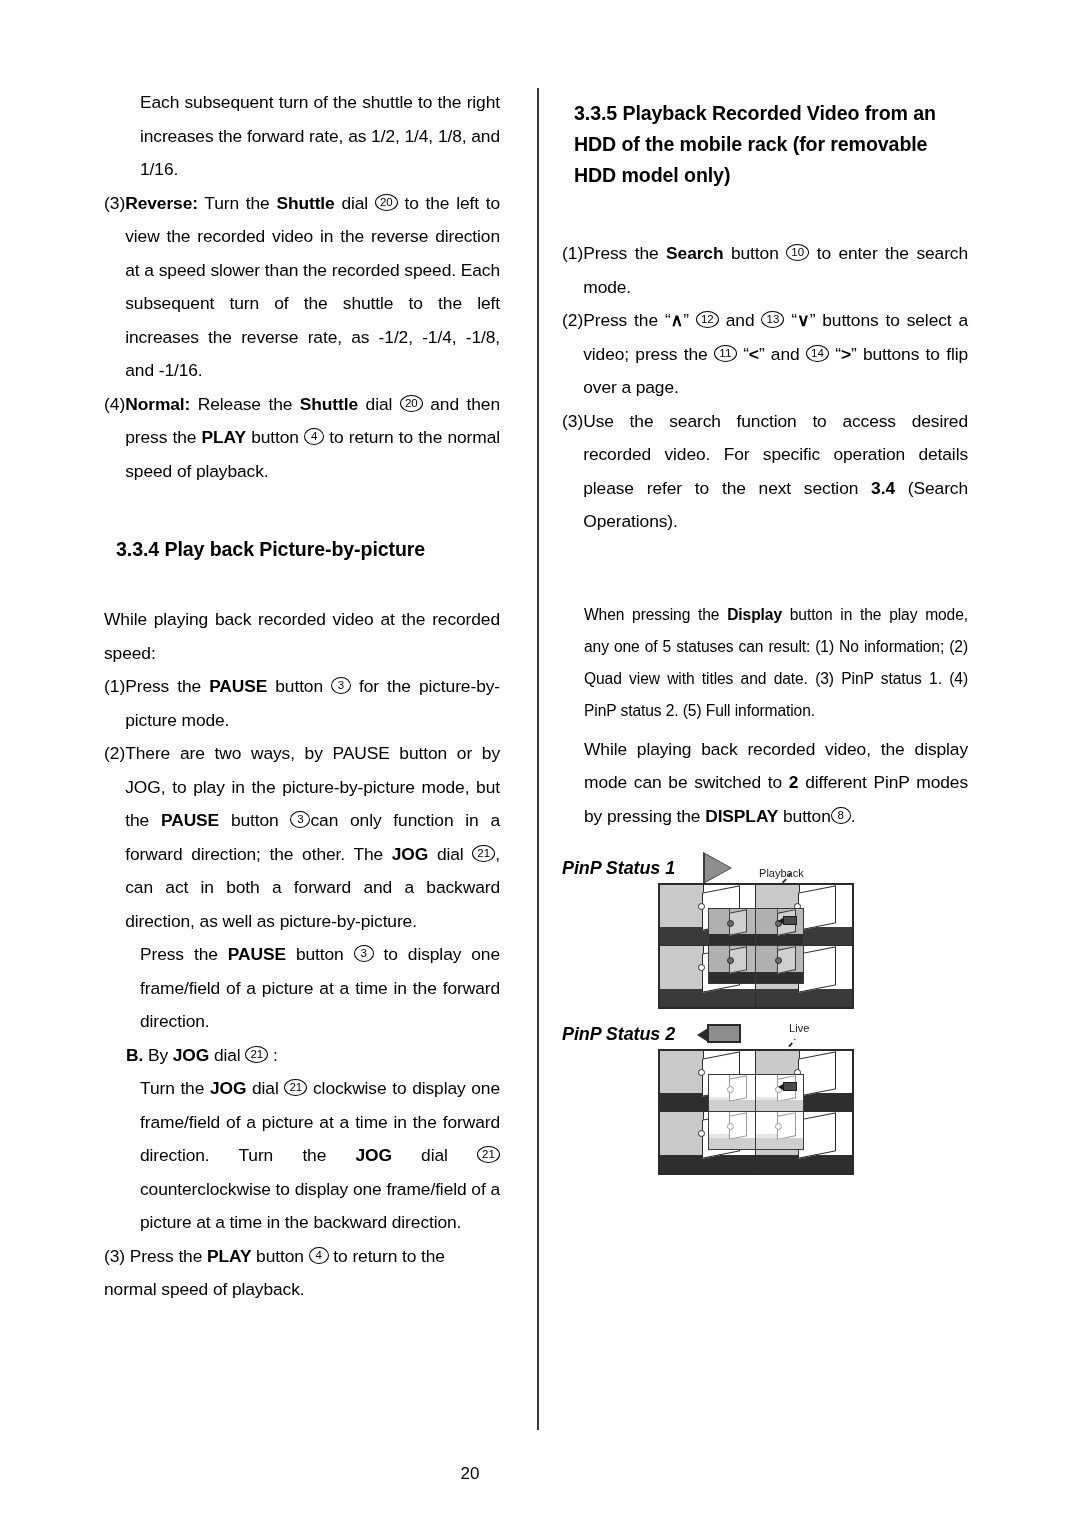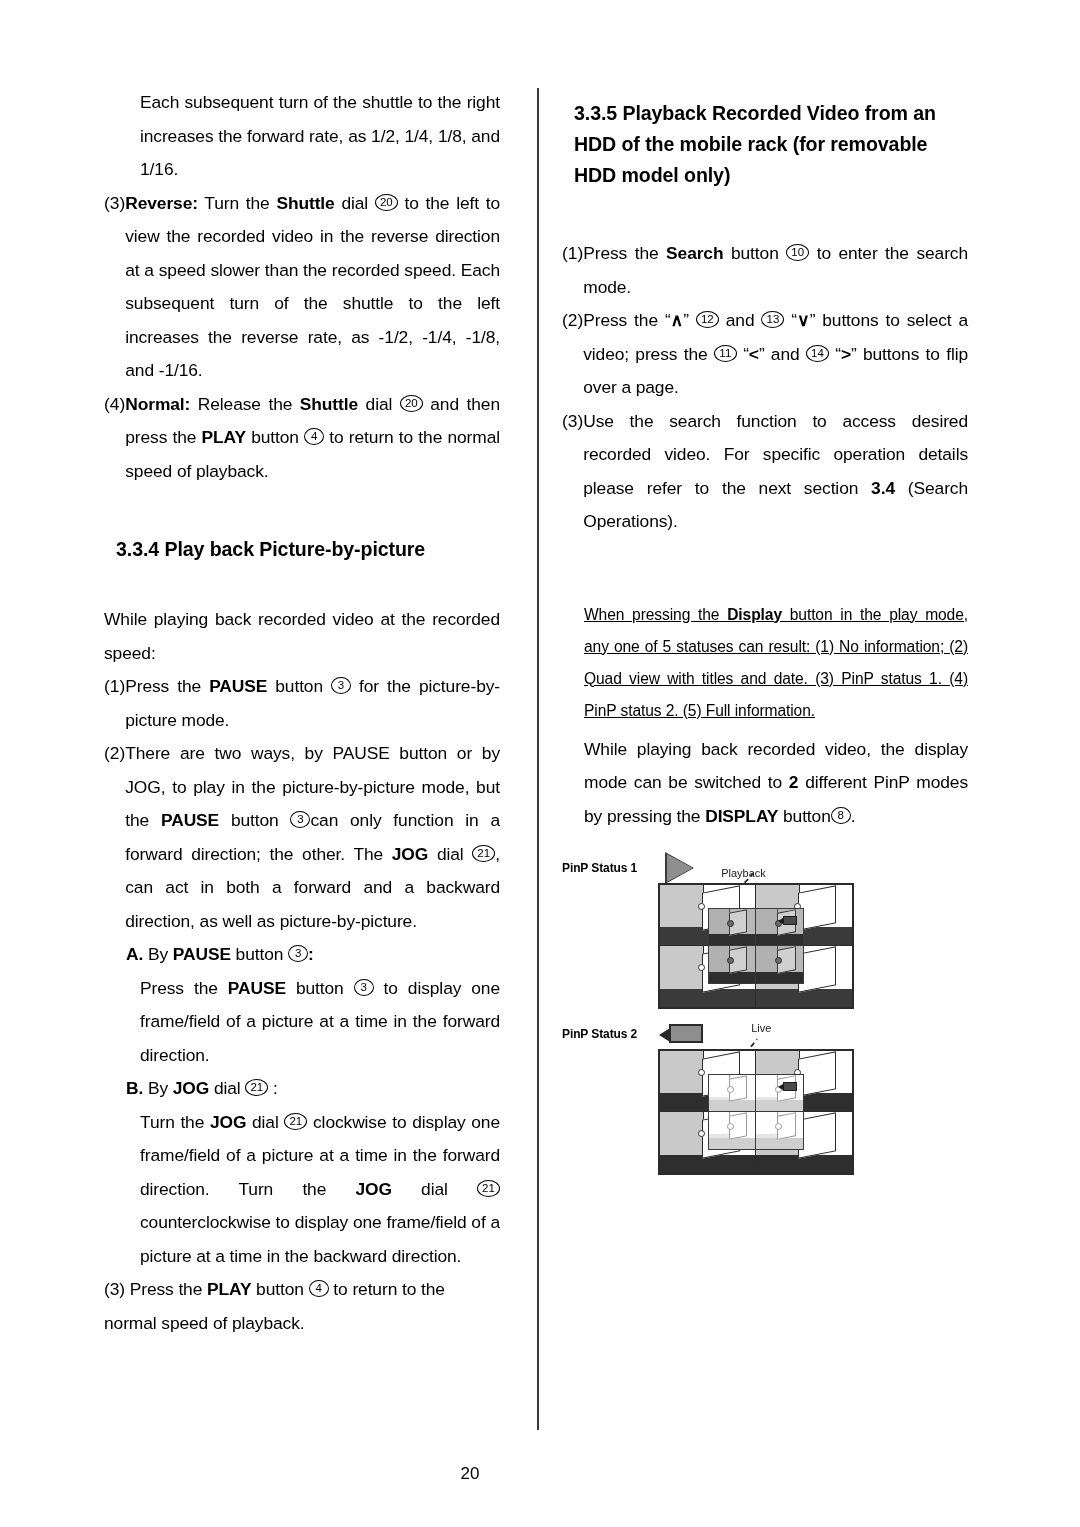--- a/index.html
+++ b/index.html
@@ -45,21 +45,20 @@
     font-size: 17.4px;
     line-height: 33.5px;
     text-align: justify;
     margin: 0;
     letter-spacing: -0.1px;
   }
   .p.nj { text-align: left; }
   .small {
     font-size: 15.6px;
     line-height: 32px;
-    text-decoration: underline;
   }
   b, .b { font-weight: bold; }
 
   h2.heading {
     font-size: 19.6px;
     line-height: 31px;
     font-weight: bold;
     margin: 12px;
     letter-spacing: -0.1px;
   }
@@ -110,23 +109,24 @@
     left: 0; right: 0;
     top: 1464px;
     text-align: center;
     font-size: 17px;
   }
 
   
   .figure-block { position: relative; }
 
   .pinp-label {
-    font-size: 12px;
+    font-size: 18px;
     font-weight: bold;
     letter-spacing: -0.1px;
+    font-style: italic;
   }
 
   .fig-head {
     display: flex;
     align-items: center;
     height: 30px;
   }
   .fig-head .icon-zone {
     position: relative;
     margin-left: 28px;
@@ -339,23 +339,20 @@
       </span>
     </div>
 
     <div class="item">
       <span class="marker">(2)</span>
       <span class="body p">
         <span>There are two ways, by PAUSE button or by JOG, to play in the picture-by-picture mode, but the </span><b>PAUSE</b><span> button </span><span class="cnum">3</span><span>can only function in a forward direction; the other. The </span><b>JOG</b><span> dial </span><span class="cnum wide">21</span><span>, can act in both a forward and a backward direction, as well as picture-by-picture.</span>
       </span>
     </div>
 
-    <div class="p ind-3 nj">
-      <b>A.</b><span> By </span><b>PAUSE</b><span> button </span><span class="cnum">3</span><b>:</b>
-    </div>
 
     <div class="p ind-2">
       <span>Press the </span><b>PAUSE</b><span> button </span><span class="cnum">3</span><span> to display one frame/field of a picture at a time in the forward direction.</span>
     </div>
 
     <div class="p ind-3 nj">
       <b>B.</b><span> By </span><b>JOG</b><span> dial </span><span class="cnum wide">21</span><span> :</span>
     </div>
 
     <div class="p ind-2">

